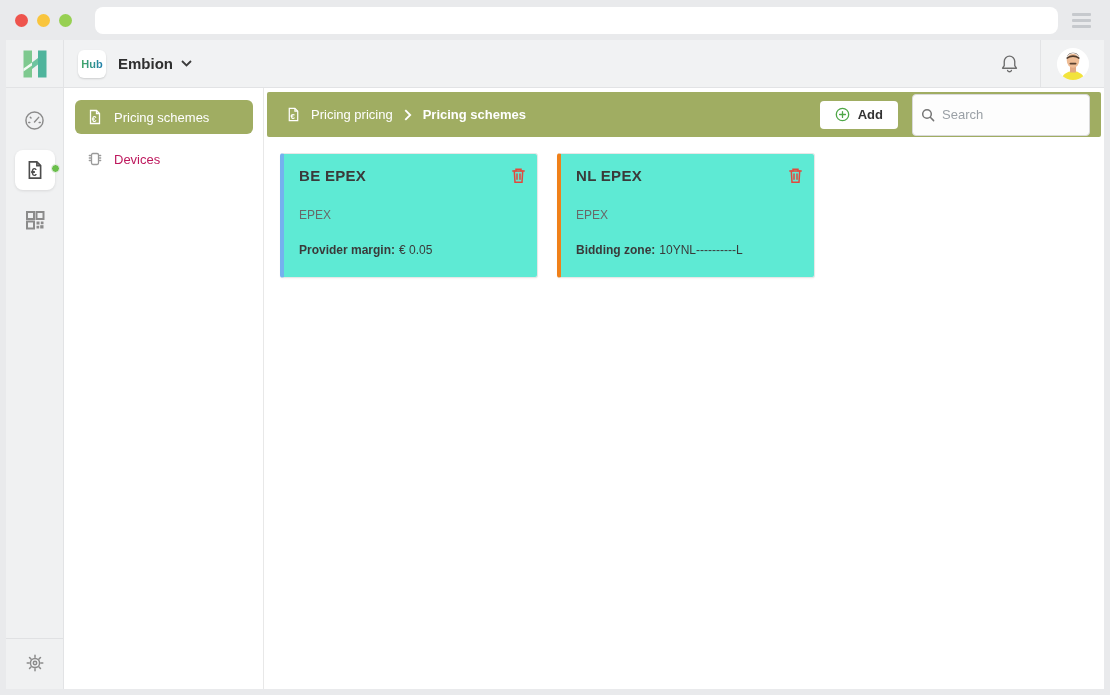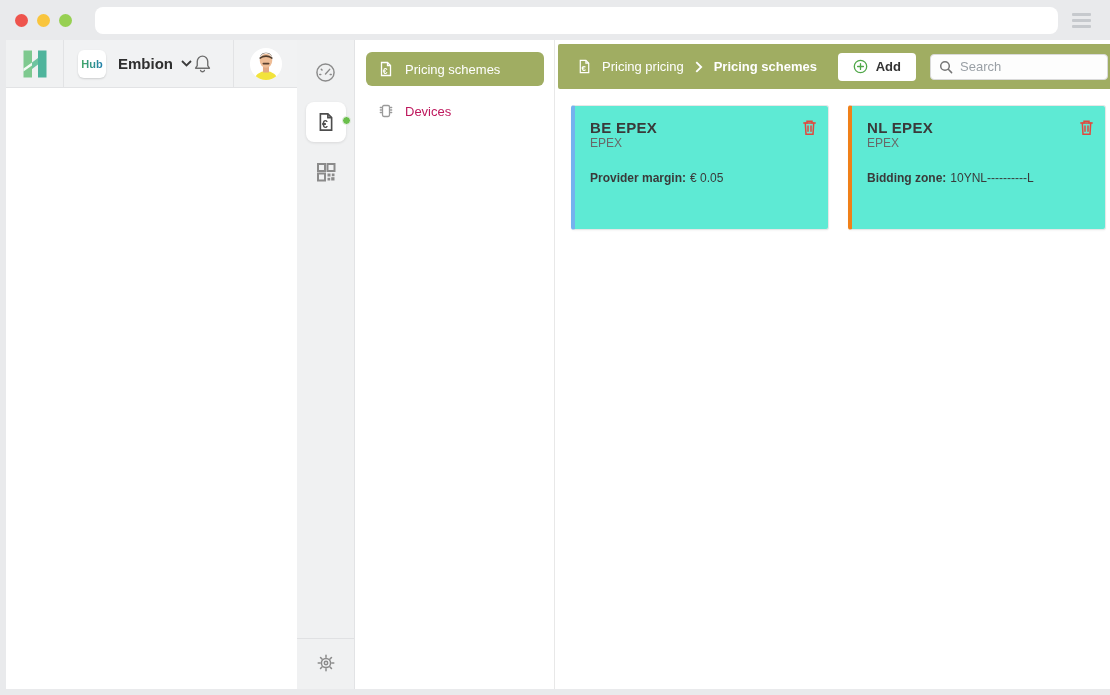--- a/index.html
+++ b/index.html
@@ -21,21 +21,21 @@
   .address-bar {
     flex:1; height:27px; margin-left:23px; margin-right:14px;
     background:#ffffff; border-radius:8px;
   }
   .hamburger { width:28px; margin-right:10px; display:flex; flex-direction:column; gap:3px; }
   .hamburger span { display:block; height:3px; background:#c6c9cd; border-radius:1px; width:19px; }
 
   
   .window {
     position:absolute; left:6px; right:6px; top:40px; bottom:6px;
-    background:#ffffff; display:flex; flex-direction:row;
+    background:#ffffff; display:flex; flex-direction:column;
   }
   .app-header {
     height:48px; flex-shrink:0; display:flex; align-items:center;
     background:#f1f2f3; border-bottom:1px solid #e2e3e5;
   }
   .logo-cell {
     width:58px; height:100%; background:#f0f1f2; border-right:1px solid #e2e3e5;
     display:flex; align-items:center; justify-content:center; flex-shrink:0;
   }
   .hub-badge {
@@ -101,38 +101,38 @@
   .crumb-root { font-size:13px; margin-left:10px; cursor:pointer; }
   .crumb-sep { display:flex; margin:0 11px; }
   .crumb-current { font-size:13px; font-weight:700; }
   .add-btn {
     margin-left:auto; height:28px; background:#fff; border:none; border-radius:4px;
     display:flex; align-items:center; gap:8px; padding:0 15px;
     font-size:13px; font-weight:700; color:#333; cursor:pointer;
     font-family:"Liberation Sans", sans-serif;
   }
   .search-box {
-    margin-left:14px; width:178px; height:26px; background:#fdfdfd;
+    margin-left:14px; width:178px; height:42px; background:#fdfdfd;
     border:1px solid #d9d9d9; border-radius:4px;
     display:flex; align-items:center; gap:7px; padding:0 8px;
   }
   .search-box input {
     border:none; outline:none; background:transparent; width:100%;
     font-size:13px; color:#333; font-family:"Liberation Sans", sans-serif;
   }
   .search-box input::placeholder { color:#9aa0a6; }
 
   .cards-row { display:flex; gap:19px; padding:16px; }
   .card {
     width:258px; height:125px; background:#5eead4;
     border:1px solid #e7e7e7; border-left:4px solid #74b2ee; border-radius:3px;
     padding:13px 12px 13px 15px; position:relative; box-shadow:0 1px 2px rgba(0,0,0,.04);
   }
   .card-title { font-size:15px; font-weight:700; color:#3a3a3a; letter-spacing:.3px; }
-  .card-sub { font-size:12px; color:#686868; margin-top:0; }
+  .card-sub { font-size:12px; color:#686868; margin-top:24px; }
   .card-fields { margin-top:18px; font-size:12px; color:#3a3a3a; }
   .field { line-height:20px; }
   .field b { margin-right:4px; }
   .trash-btn { position:absolute; top:13px; right:11px; background:none; border:none; color:#e2483d; cursor:pointer; display:flex; }
 </style>
 </head>
 <body>
 
 <div class="chrome">
   <div class="traffic">

